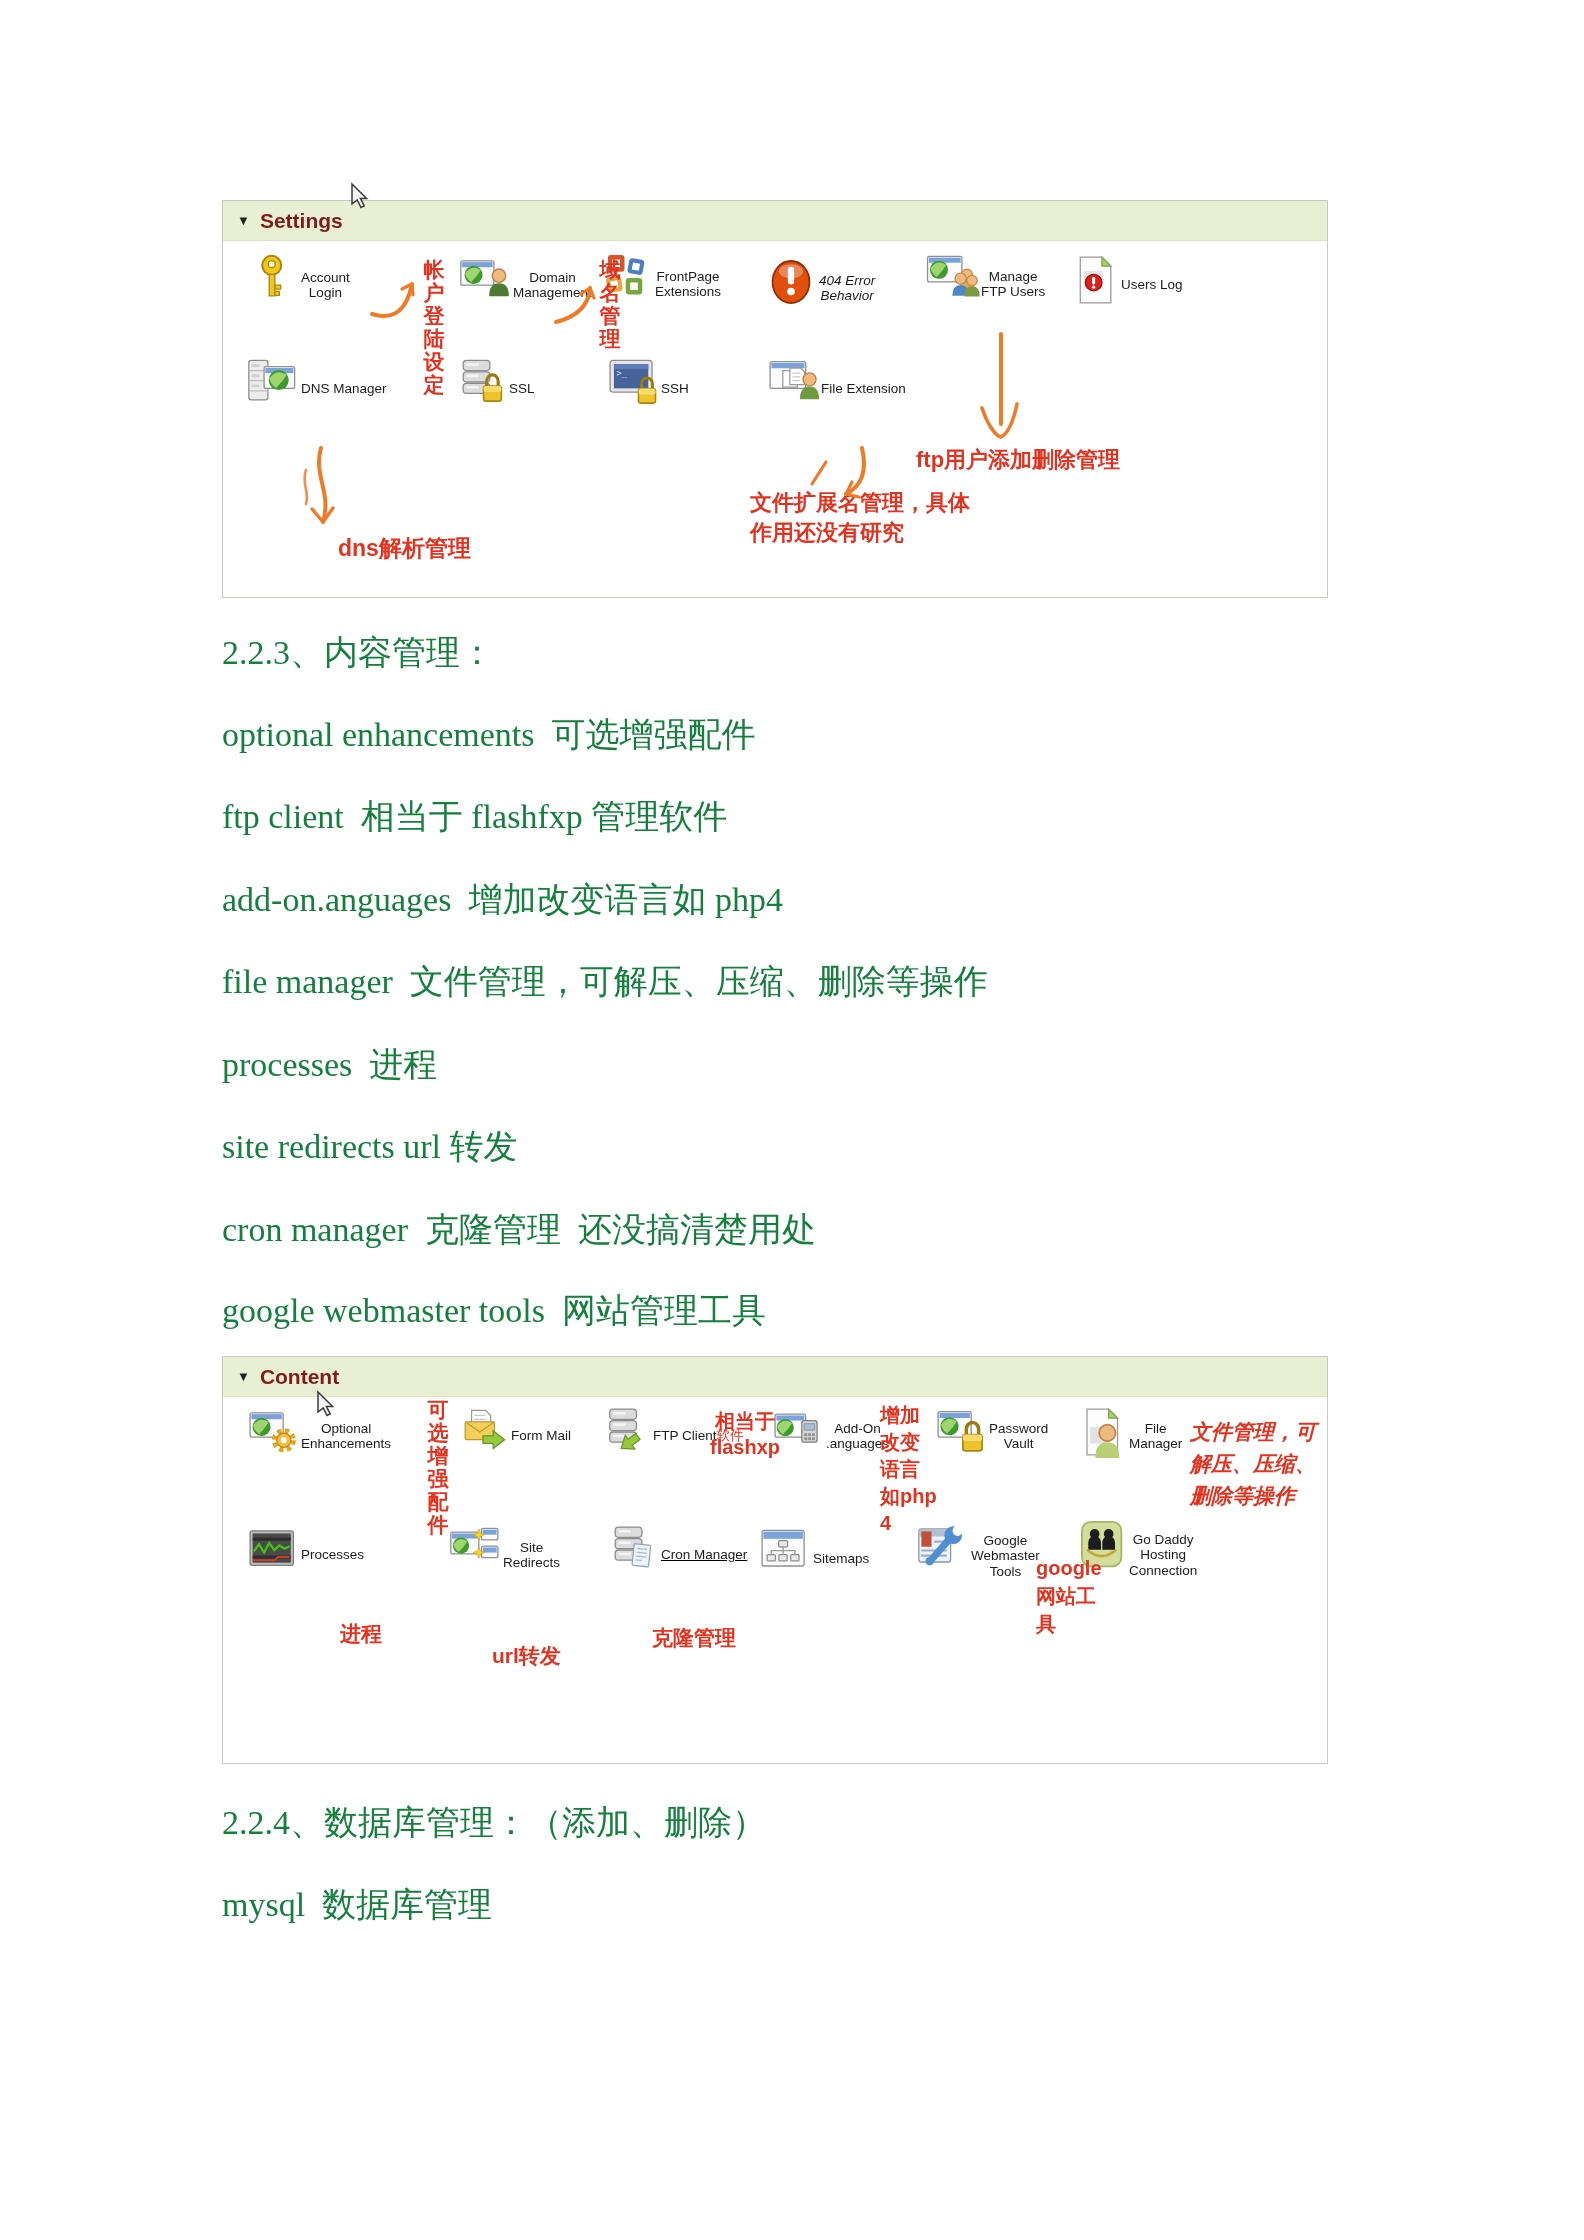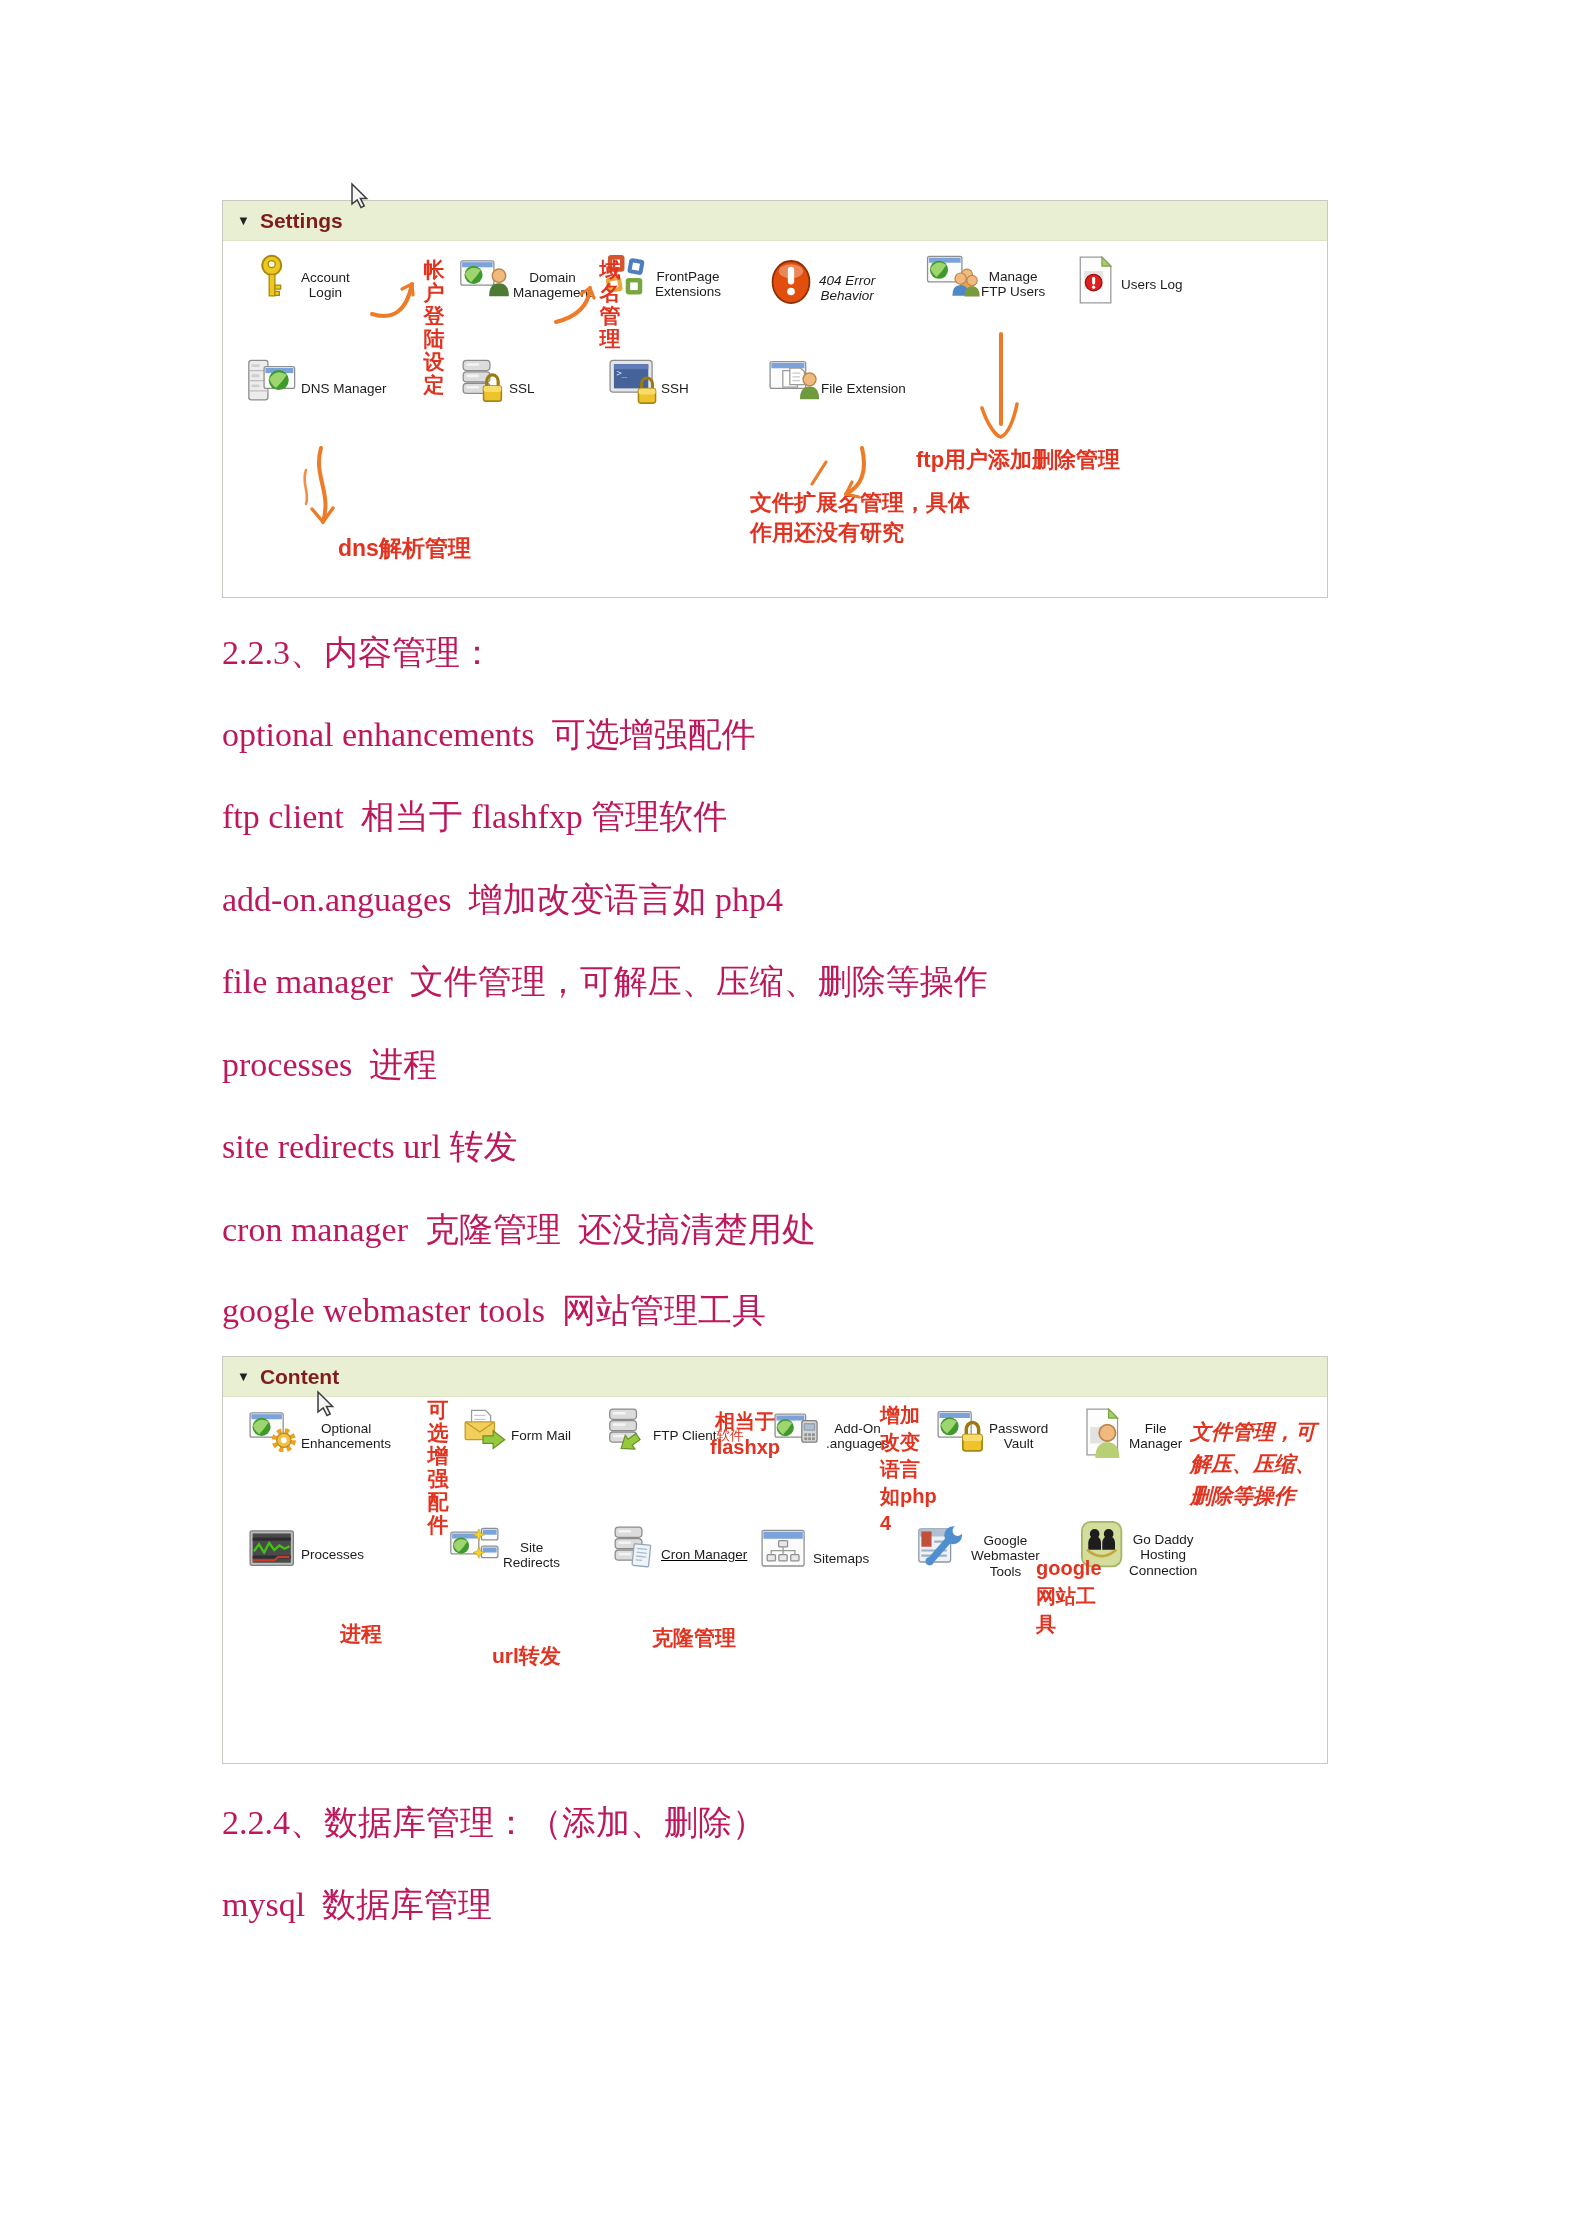--- a/index.html
+++ b/index.html
@@ -8,21 +8,21 @@
   .panel{position:absolute;background:#fff;border:1px solid #c9c9c1}
   .phead{height:40px;background:#e9efd3;display:flex;align-items:center;padding-left:14px;gap:10px;border-bottom:1px solid #dde3c4}
   .tri{font-size:13px;color:#222;line-height:1}
   .ptitle{font-weight:bold;font-size:21px;color:#7f1d1d}
   .cell{position:absolute;width:150px;display:flex;align-items:center;text-align:center;cursor:default}
   .cicon{display:flex;align-items:flex-start;justify-content:center}
   .clabel{font-size:13.5px;line-height:15.5px;color:#1c1c1c;white-space:pre-line}
   .red{color:#e23320;font-weight:normal}
   .ann{position:absolute;color:#e23320;font-weight:bold;white-space:pre-line;font-size:22px;line-height:28px}
   .ann.v{font-size:21px;line-height:23px;width:24px;text-align:center}
-  .doctext{position:absolute;left:222px;font-family:"Liberation Serif",serif;font-size:34px;color:#be185d;white-space:pre-wrap}
+  .doctext{position:absolute;left:222px;font-family:"Liberation Serif",serif;font-size:34px;color:#15803d;white-space:pre-wrap}
   #annotation-overlay{position:absolute;left:0;top:0;pointer-events:none}
 </style>
 </head>
 <body>
 
 <section class="panel" id="settings-panel" style="left:222px;top:200px;width:1106px;height:398px">
   <div class="phead">
     <span class="tri">▼</span>
     <span class="ptitle">Settings</span>
   </div>

